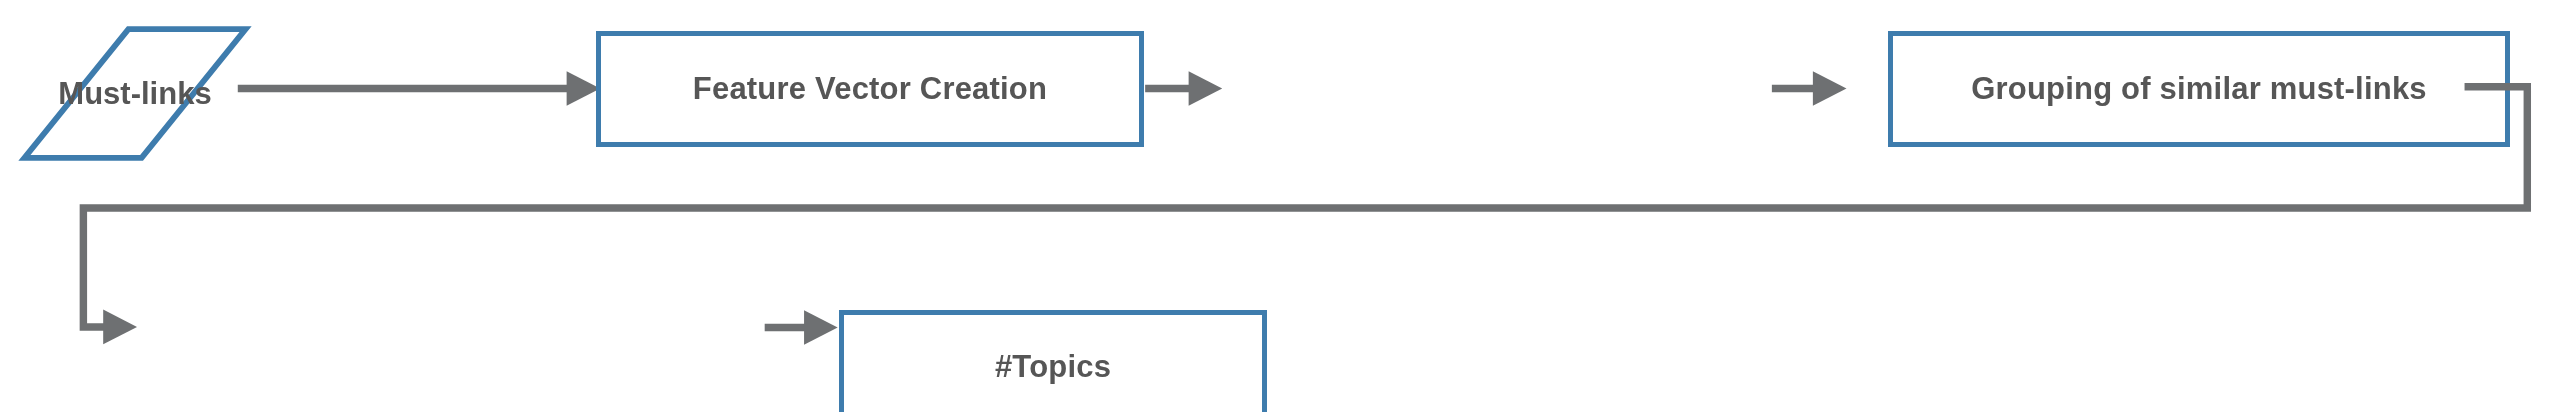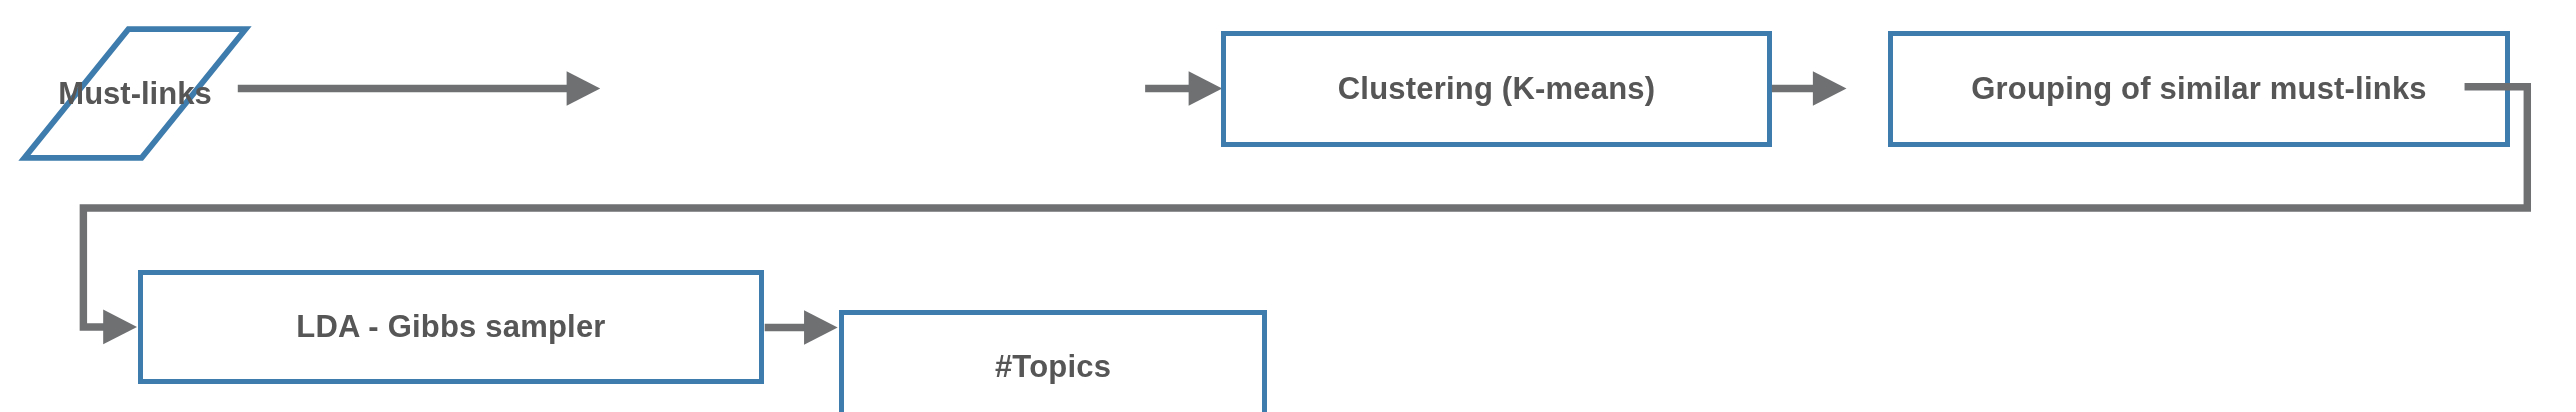--- a/index.html
+++ b/index.html
@@ -83,47 +83,44 @@
       <polygon points="131,5 273,5 147,161 5,161" fill="#ffffff" stroke="#3e7cad" stroke-width="7" stroke-linejoin="miter"></polygon>
     </svg>
     <div class="para-label">Must-links</div>
   </div>
 
   <svg class="conn" style="left:233px; top:68px; width:372px; height:41px;" viewBox="0 0 450 50">
     <line x1="4" y1="25" x2="408" y2="25"></line>
     <polygon points="405,4 446,25 405,46"></polygon>
   </svg>
 
+  <div class="node node-rect" style="left:596px; top:31px; width:548px; height:116px;">
+    <span class="node-label">Feature Vector Creation</span>
+  </div>
 
   <svg class="conn" style="left:1143px; top:68px; width:83px; height:41px;" viewBox="0 0 100 50">
     <line x1="2" y1="25" x2="58" y2="25"></line>
     <polygon points="55,4 96,25 55,46"></polygon>
   </svg>
 
-  <div class="node node-rect" style="left:1221px; top:31px; width:551px; height:116px;">
-    <span class="node-label">Clustering (K-means)</span>
-  </div>
 
   <svg class="conn" style="left:1770px; top:68px; width:80px; height:41px;" viewBox="0 0 97 50">
     <line x1="2" y1="25" x2="55" y2="25"></line>
     <polygon points="52,4 93,25 52,46"></polygon>
   </svg>
 
   <div class="node node-rect" style="left:1846px; top:31px; width:622px; height:116px;margin-left:42px;">
     <span class="node-label">Grouping of similar must-links</span>
   </div>
 
   <svg class="conn" style="left:0px; top:0px; width:2576px; height:412px;" viewBox="0 0 3118 499">
     <path d="M 2984 105 L 3060 105 L 3060 252 L 100 252 L 100 396 L 128 396" stroke-linejoin="miter" stroke-linecap="butt"></path>
     <polygon points="124,375 165,396 124,417"></polygon>
   </svg>
 
-  <div class="node node-rect" style="left:138px; top:270px; width:626px; height:114px;">
-    <span class="node-label">LDA - Gibbs sampler</span>
-  </div>
 
   <svg class="conn" style="left:763px; top:307px; width:78px; height:41px;" viewBox="0 0 95 50">
     <line x1="2" y1="25" x2="53" y2="25"></line>
     <polygon points="50,4 91,25 50,46"></polygon>
   </svg>
 
   <div class="node node-rect" style="left:839px; top:270px; width:428px; height:114px;margin-top:40px;">
     <span class="node-label">#Topics</span>
   </div>
 

